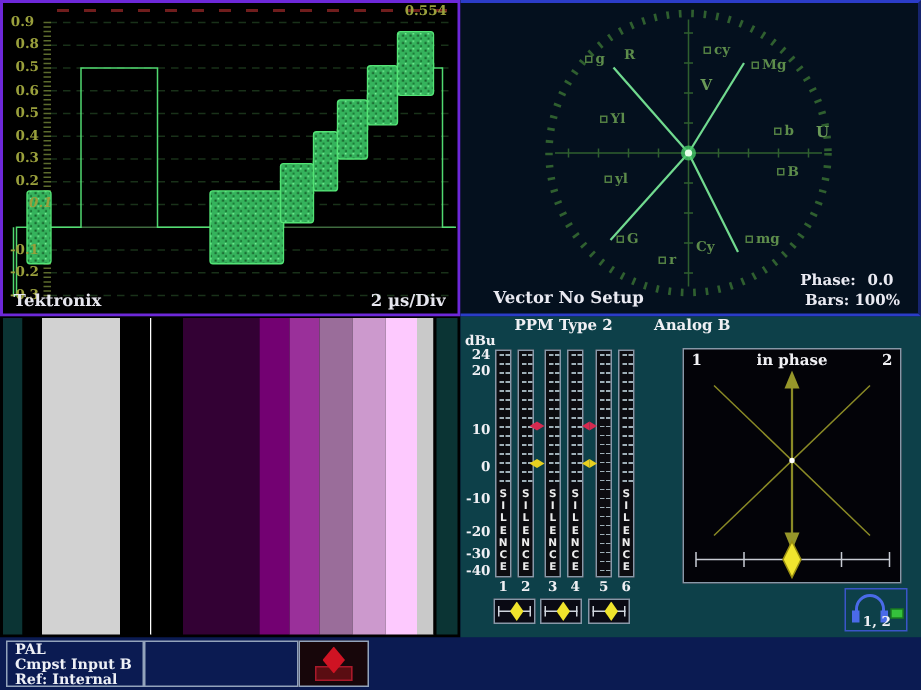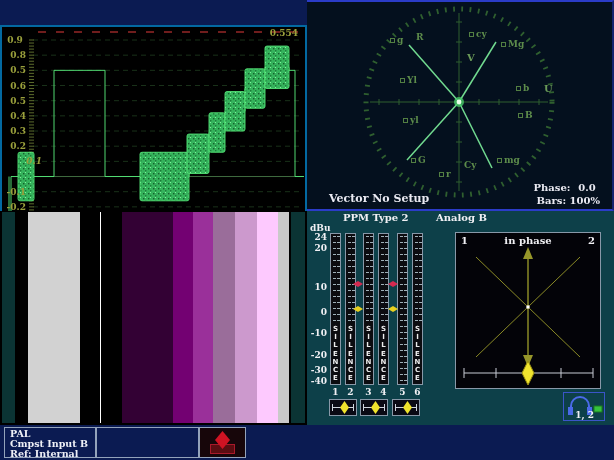--- a/index.html
+++ b/index.html
@@ -2,21 +2,21 @@
 <html><head>
 <meta charset="utf-8">
 <style>
   html,body{margin:0;padding:0;background:#0b1b52;}
   *{box-sizing:border-box;}
   #screen{position:relative;width:614px;height:460px;background:#0b1b52;overflow:hidden;
           font-family:"DejaVu Serif",serif;}
 
   
   #wfm-panel{position:absolute;left:0;top:0;width:307px;height:211px;background:#000;
-             border:2px solid #0369a1;margin-top:25px;}
+             border:2px solid #6d28d9;}
   #wfm-readout{position:absolute;right:7px;top:1px;font:bold 9px "DejaVu Serif",serif;color:#9aa03c;}
   .wfm-ylab{position:absolute;width:22px;text-align:right;font:bold 9px "DejaVu Serif",serif;color:#9aa03c;}
   #wfm-title{position:absolute;left:7px;bottom:2px;font:bold 11px "DejaVu Serif",serif;color:#e6e6ee;}
   #wfm-timebase{position:absolute;right:8px;bottom:2px;font:bold 11px "DejaVu Serif",serif;color:#e6e6ee;}
 
   
   #vec-panel{position:absolute;left:307px;top:0;width:307px;height:211px;background:#04101e;
              border-top:2px solid #2b3cc8;border-bottom:2px solid #2b3cc8;border-right:2px solid #16246e;}
   .vtarget{position:absolute;font:bold 9px "DejaVu Serif",serif;color:#5d8c4b;white-space:nowrap;}
   .vtarget .tbox{display:inline-block;width:5px;height:5px;border:1px solid #527f42;margin-right:2px;}
@@ -180,21 +180,21 @@
     <span id="wfm-readout">0.554</span>
     <div id="wfm-ylabels">
         <span class="wfm-ylab" style="left: 2px; top: 8px; text-align: center;">0.9</span>
         <span class="wfm-ylab" style="left: 2px; top: 23.17px;">0.8</span>
         <span class="wfm-ylab" style="left: 2px; top: 38.34px;">0.5</span>
         <span class="wfm-ylab" style="left: 2px; top: 53.51px;">0.6</span>
         <span class="wfm-ylab" style="left: 2px; top: 68.68px;">0.5</span>
         <span class="wfm-ylab" style="left: 2px; top: 83.85px; text-align: right;">0.4</span>
         <span class="wfm-ylab" style="left: 2px; top: 99.02px;">0.3</span>
         <span class="wfm-ylab" style="left: 2px; top: 114.19px;">0.2</span>
-        <span class="wfm-ylab" style="left: 18px; top: 129.36px; font-style: italic;">0.1</span>
+        <span class="wfm-ylab" style="left: 11px; top: 129.36px; font-style: italic;">0.1</span>
         <span class="wfm-ylab" style="left: 2px; top: 159.7px;">-0.1</span>
         <span class="wfm-ylab" style="left: 2px; top: 174.87px;">-0.2</span>
         <span class="wfm-ylab" style="left: 2px; top: 190.04px;">-0.3</span>
       </div>
     <span id="wfm-title">Tektronix</span>
     <span id="wfm-timebase">2 µs/Div</span>
   </div>
 
   <div id="vec-panel">
     <svg id="vec-svg" width="303" height="207">

